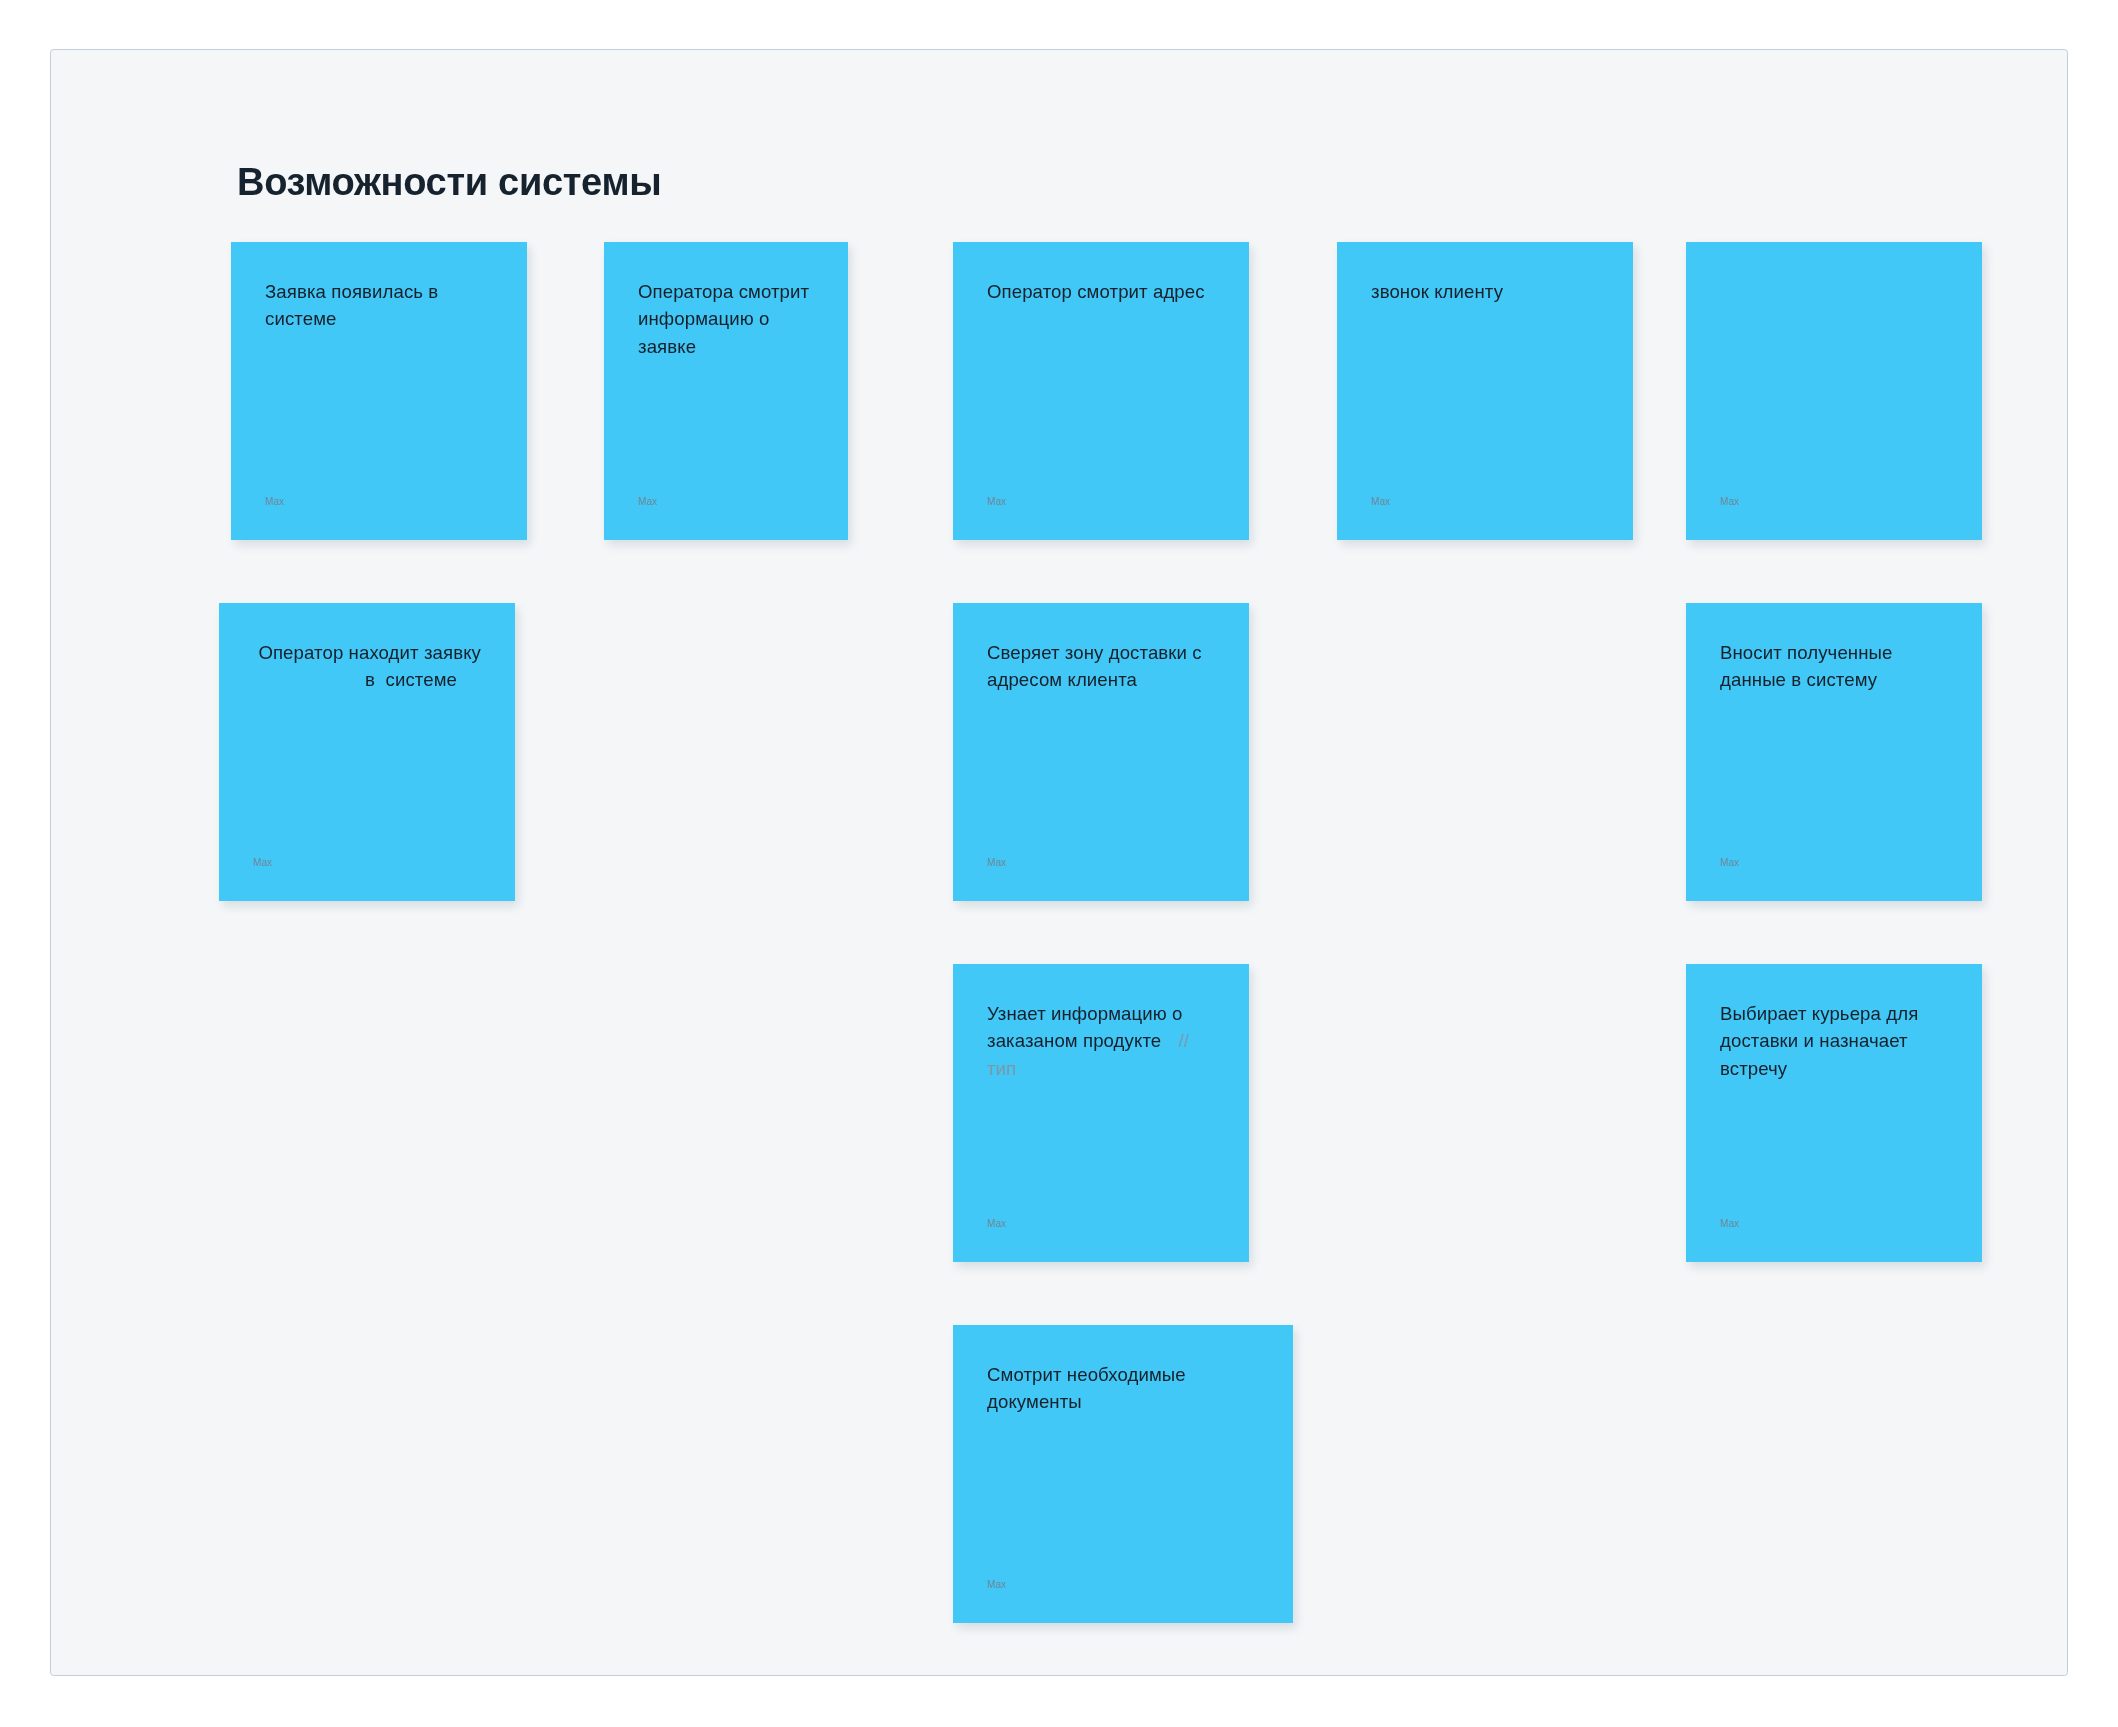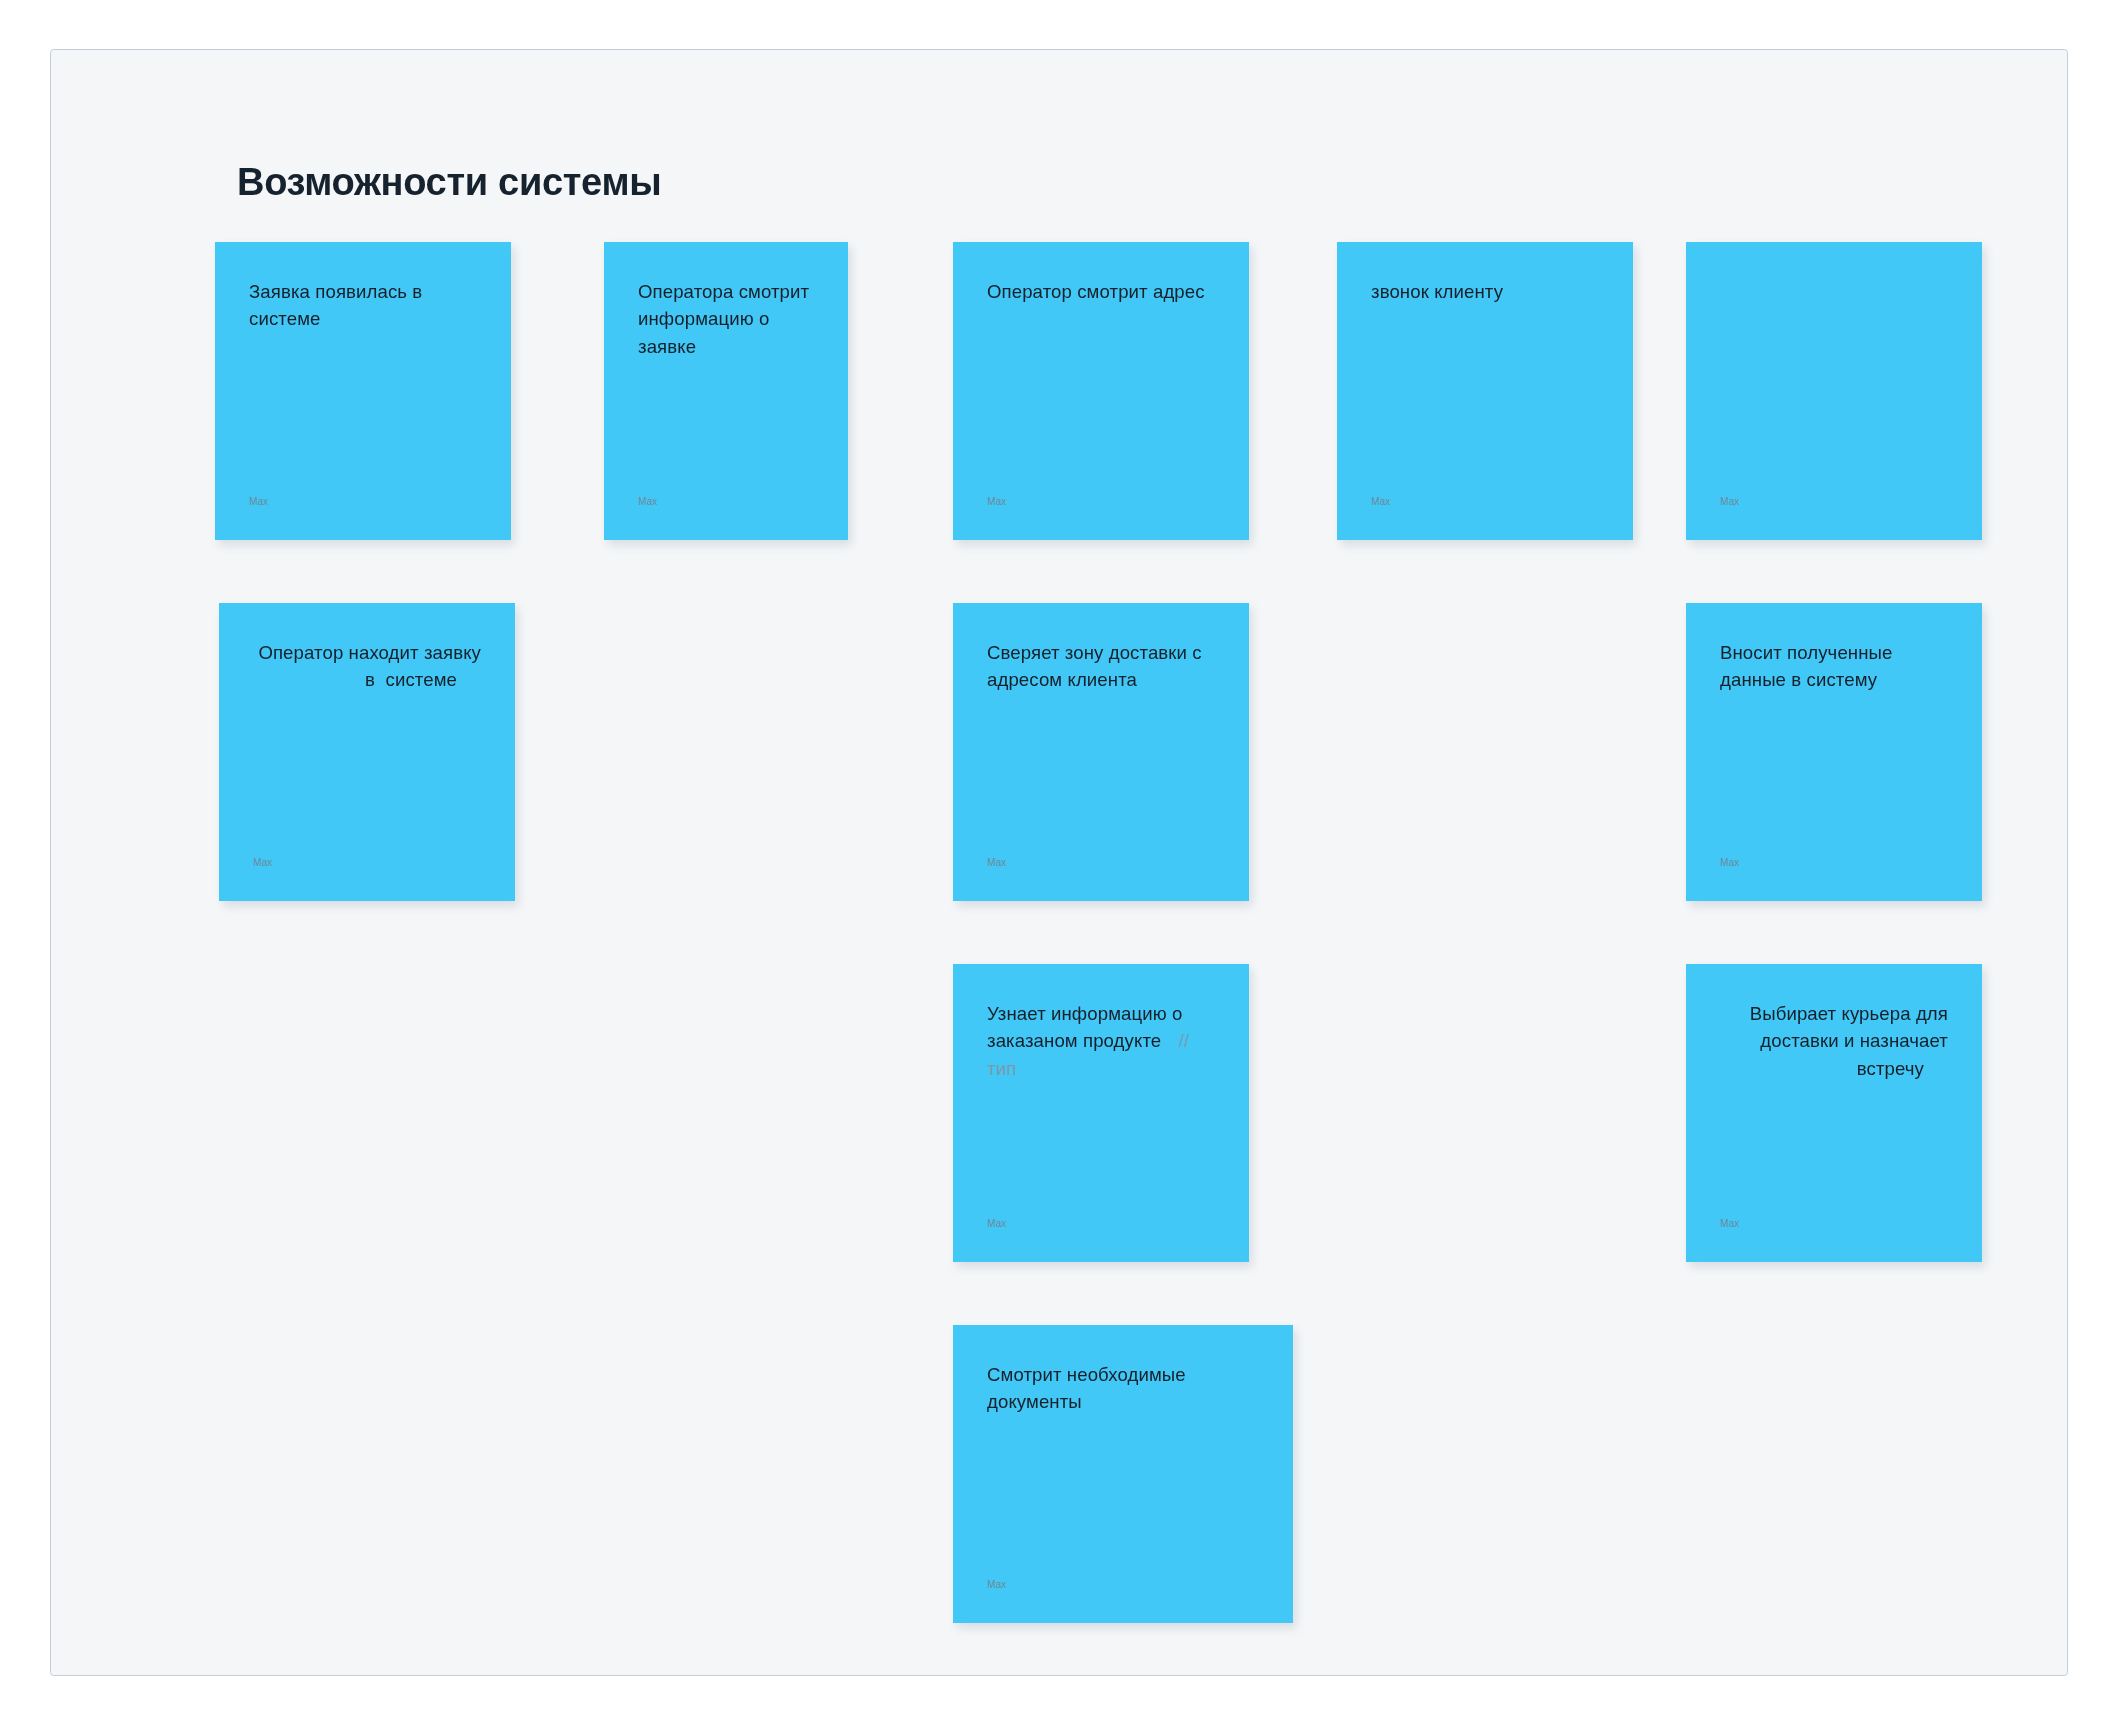--- a/index.html
+++ b/index.html
@@ -65,21 +65,21 @@
     color: #6f8595;
     letter-spacing: 0.1px;
   }
 </style>
 </head>
 <body style="background: rgb(255, 255, 255);">
 
 <div id="board-frame" style="background: rgb(244, 246, 248); border-color: rgb(194, 205, 219);">
   <div id="board-title">Возможности системы</div>
   <div id="cards-layer">
-      <div class="sticky-card" style="left: 164px; top: 192px; width: 296px; height: 298px; background: rgb(66, 200, 247);">
+      <div class="sticky-card" style="left: 180px; top: 192px; width: 296px; height: 298px; background: rgb(66, 200, 247);">
         <div class="card-text">Заявка появилась в системе<span class="muted" style="color: rgb(125, 151, 168);"></span></div>
         <div class="card-author" style="color: rgb(111, 133, 149);">Max</div>
       </div>
       <div class="sticky-card" style="left: 553px; top: 192px; width: 244px; height: 298px; background: rgb(66, 200, 247);">
         <div class="card-text">Оператора смотрит информацию о заявке<span class="muted" style="color: rgb(125, 151, 168);"></span></div>
         <div class="card-author" style="color: rgb(111, 133, 149);">Max</div>
       </div>
       <div class="sticky-card" style="left: 902px; top: 192px; width: 296px; height: 298px; background: rgb(66, 200, 247);">
         <div class="card-text">Оператор смотрит адрес<span class="muted" style="color: rgb(125, 151, 168);"></span></div>
         <div class="card-author" style="color: rgb(111, 133, 149);">Max</div>
@@ -100,21 +100,21 @@
         <div class="card-author" style="color: rgb(111, 133, 149);">Max</div>
       </div>
       <div class="sticky-card" style="left: 1635px; top: 553px; width: 296px; height: 298px; background: rgb(66, 200, 247);">
         <div class="card-text">Вносит полученные данные в систему<span class="muted" style="color: rgb(125, 151, 168);"></span></div>
         <div class="card-author" style="color: rgb(111, 133, 149);">Max</div>
       </div>
       <div class="sticky-card" style="left: 902px; top: 914px; width: 296px; height: 298px; background: rgb(66, 200, 247);">
         <div class="card-text">Узнает информацию о заказаном продукте <span class="muted" style="color: rgb(125, 151, 168);">// тип</span></div>
         <div class="card-author" style="color: rgb(111, 133, 149);">Max</div>
       </div>
-      <div class="sticky-card" style="left: 1635px; top: 914px; width: 296px; height: 298px; background: rgb(66, 200, 247); text-align: right;">
+      <div class="sticky-card" style="left: 1635px; top: 914px; width: 296px; height: 298px; background: rgb(66, 200, 247);">
         <div class="card-text">Выбирает курьера для доставки и назначает встречу<span class="muted" style="color: rgb(125, 151, 168);"></span></div>
         <div class="card-author" style="color: rgb(111, 133, 149);">Max</div>
       </div>
       <div class="sticky-card" style="left: 902px; top: 1275px; width: 340px; height: 298px; background: rgb(66, 200, 247);">
         <div class="card-text">Смотрит необходимые документы<span class="muted" style="color: rgb(125, 151, 168);"></span></div>
         <div class="card-author" style="color: rgb(111, 133, 149);">Max</div>
       </div>
     </div>
 </div>
 

